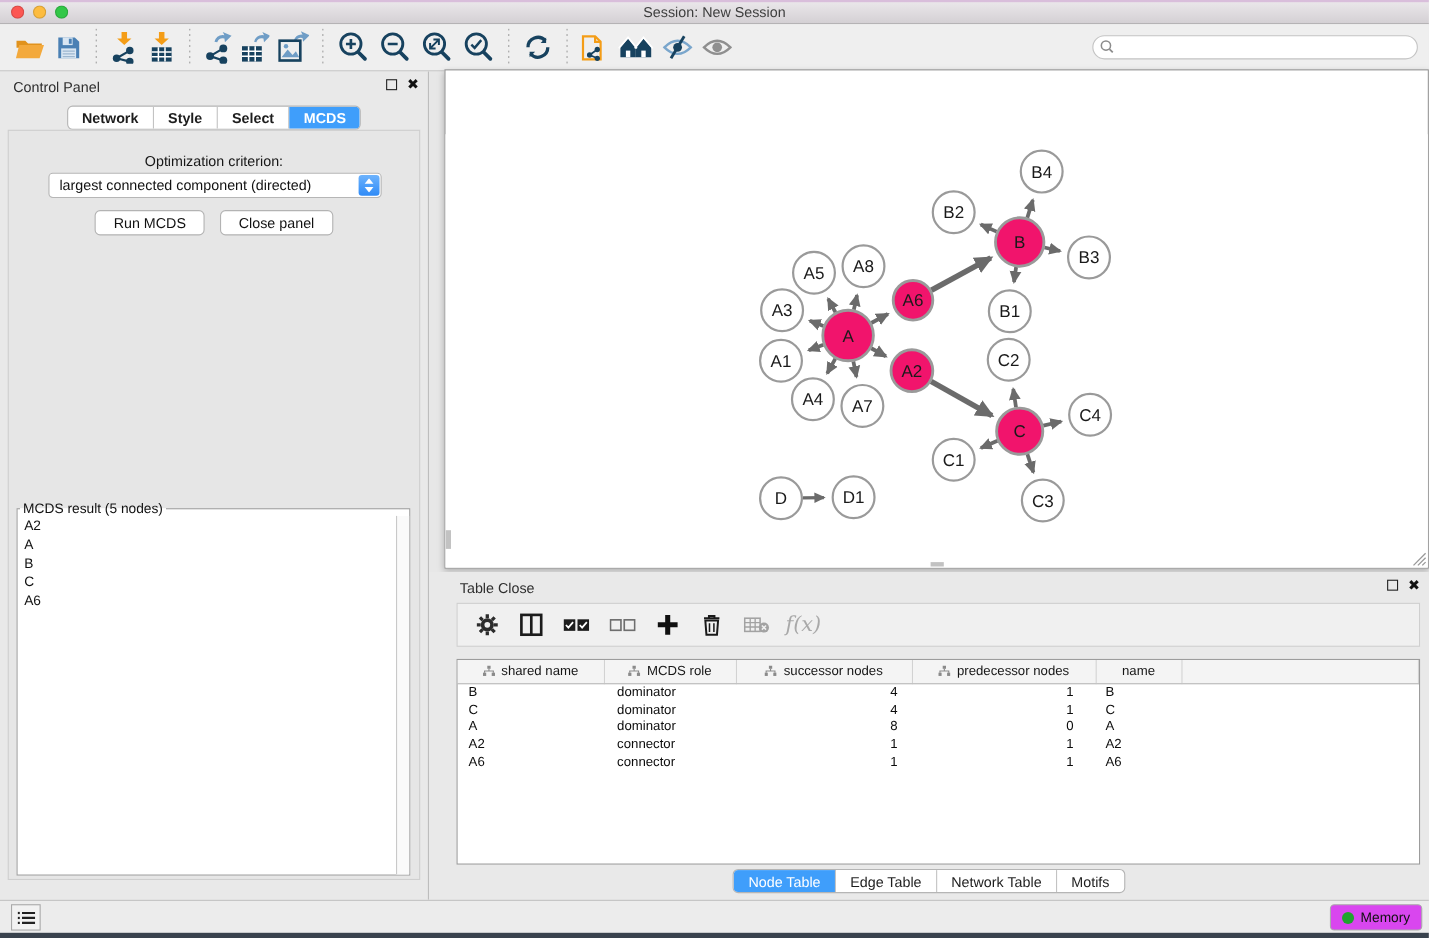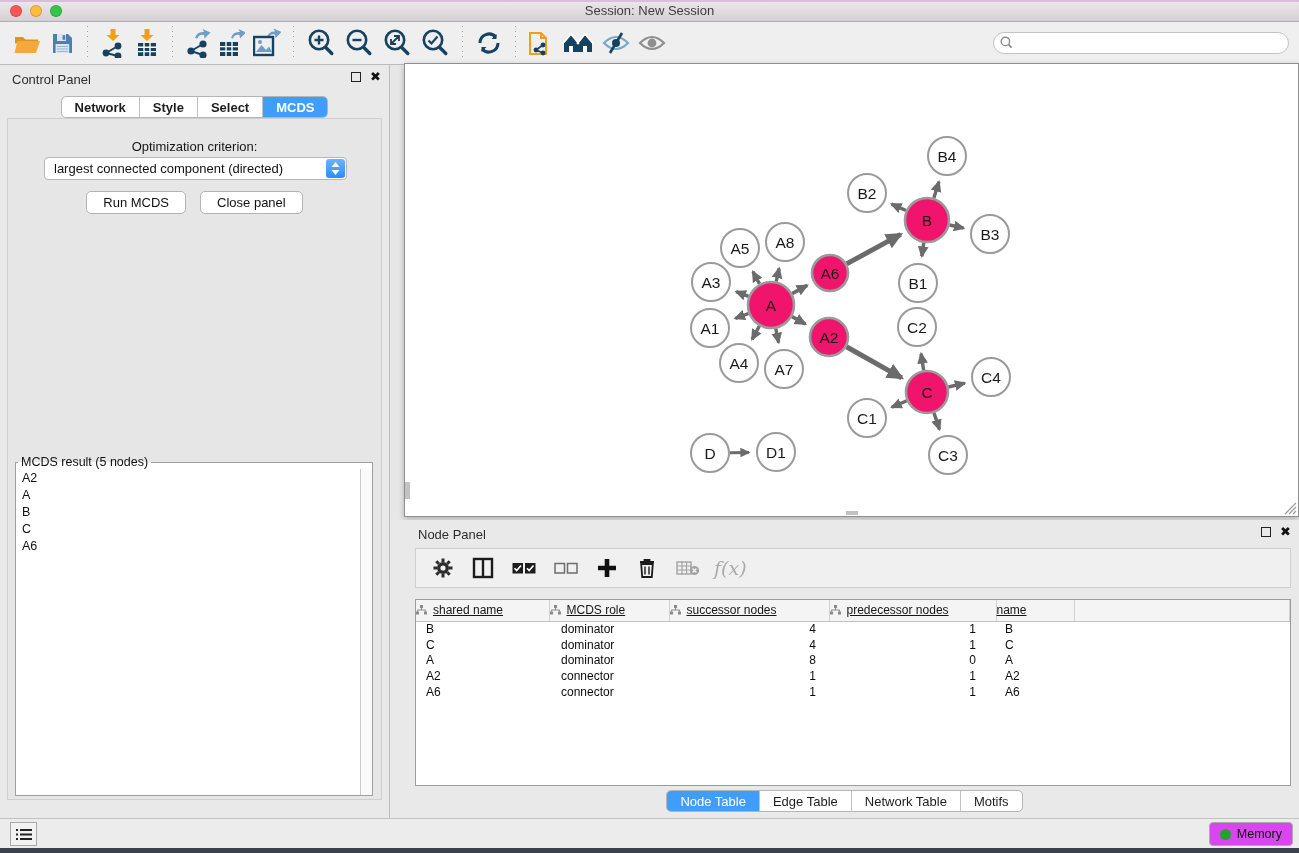--- a/index.html
+++ b/index.html
@@ -84,21 +84,21 @@
   #tp-toolbar { position:absolute; left:25px; right:8px; top:28px; height:40px;
     border:1px solid #cfcfcf; background:#f0f0f0; display:flex; align-items:center; gap:10px; padding:0 12px; }
   #tp-toolbar .icon-btn { min-width:30px; }
   .fx-label { font-size:19px; font-style:italic; color:#a9a9a9; font-family:"DejaVu Serif",serif; }
 
   #node-table-wrap { position:absolute; left:25px; right:8px; top:79px; height:187px;
     background:#fff; border:1px solid #9c9c9c; overflow:hidden; }
   table.data { border-collapse:collapse; width:100%; table-layout:fixed; }
   table.data th { height:21px; background:#f4f4f4; border-right:1px solid #d2d2d2;
     border-bottom:1px solid #c2c2c2; font-size:12px; font-weight:normal; color:#161616; }
-  table.data th .th-inner { display:flex; align-items:center; gap:6px;text-decoration:underline; }
+  table.data th .th-inner { display:flex; align-items:center; justify-content:center; gap:6px; }
   table.data th svg { flex:0 0 auto; }
   table.data td { height:15.7px; font-size:12px; color:#0c0c0c; white-space:nowrap; overflow:hidden; }
   td.c0 { padding-left:10px; }
   td.c1 { padding-left:12px; }
   td.c2 { text-align:right; padding-right:13px; }
   td.c3 { text-align:right; padding-right:20px; }
   td.c4 { padding-left:9px; }
 
   #tp-tabs { position:absolute; left:0; right:0; top:270px; text-align:center; }
 
@@ -426,21 +426,21 @@
       <div class="scroll-tick-v"></div>
       <div class="scroll-tick-h"></div>
       <svg id="net-grip" width="13" height="13" viewBox="0 0 13 13">
         <path d="M12 1 L1 12 M12 5 L5 12 M12 9 L9 12" stroke="#9a9a9a" stroke-width="1.2"></path>
       </svg>
     </div>
   </div>
 
   <div id="table-panel">
     <div class="panel-header">
-      <span class="ph-title">Node Panel</span>
+      <span class="ph-title">Table Close</span>
       <span class="ph-icons">
         <span class="float-box"></span>
         <span class="close-x">✖</span>
       </span>
     </div>
     <div id="tp-toolbar">
       <button class="icon-btn">
         <svg width="22" height="22" viewBox="0 0 22 22">
           <g fill="#2c2c2c">
             <circle cx="11" cy="11" r="6"></circle>

